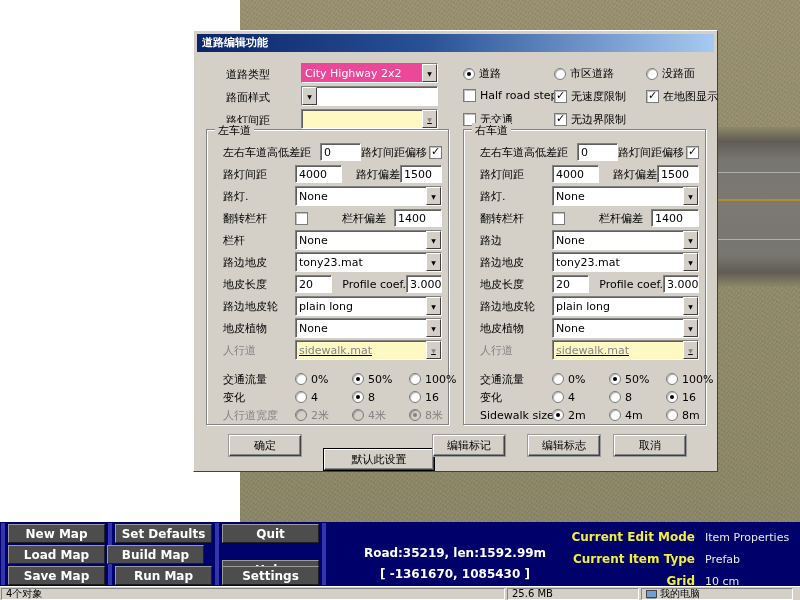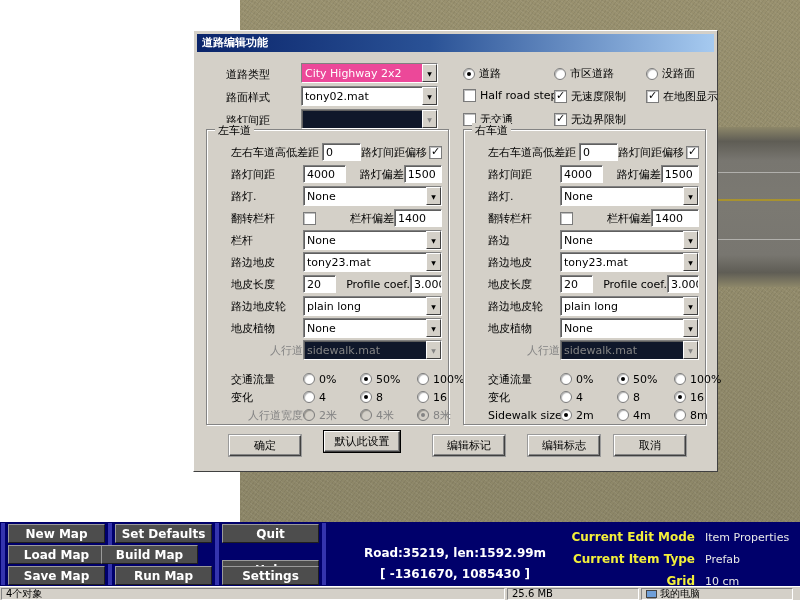--- a/index.html
+++ b/index.html
@@ -21,43 +21,43 @@
 .lbl{font-size:11px;white-space:nowrap;}
 .field{display:inline-flex;align-items:center;height:18px;padding:0 3px;background:#fff;
   border:1px solid;border-color:#808080 #fff #fff #808080;box-shadow:inset 1px 1px 0 #5f5f5f;
   font-size:11px;white-space:nowrap;overflow:hidden;}
 .combo{display:inline-flex;align-items:stretch;height:20px;background:#fff;
   border:1px solid;border-color:#808080 #fff #fff #808080;box-shadow:inset 1px 1px 0 #5f5f5f;}
 .combo .txt{flex:1;display:flex;align-items:center;padding:0 3px;font-size:11px;white-space:nowrap;overflow:hidden;}
 .combo .txt.sel{background:#ec4899;color:#fff;}
 .combo .arrow{width:15px;display:flex;align-items:center;justify-content:center;background:#d4d0c8;
   border:1px solid;border-color:#fff #404040 #404040 #fff;font-size:6px;color:#000;}
-.combo.dis{background:#0f172a;}
+.combo.dis{background:#fef9c3;text-decoration:underline;}
 .combo.dis .txt{color:#848484;}
 .combo.dis .arrow{color:#848484;}
 .check{width:13px;height:13px;background:#fff;border:1px solid #7b7b7b;box-shadow:inset 1px 1px 0 rgba(0,0,0,.25);position:relative;flex:none;}
 .check.on::after{content:"✓";position:absolute;left:1px;top:-2px;font-size:11px;font-weight:bold;color:#000;}
 .radio{width:12px;height:12px;border-radius:50%;background:#fff;border:1px solid #7b7b7b;box-shadow:inset 1px 1px 1px rgba(0,0,0,.3);position:relative;flex:none;}
 .radio.on::after{content:"";position:absolute;left:3px;top:3px;width:4px;height:4px;border-radius:50%;background:#000;}
-.disabled{color:#848484;text-align:right;}
+.disabled{color:#848484;}
 .disabled .radio{background:#d4d0c8;}
 .disabled .radio.on::after{background:#848484;}
 .opt{display:inline-flex;align-items:center;gap:4px;}
 
 
 .dialog{position:absolute;left:193px;top:30px;width:525px;height:442px;background:#d4d0c8;
   border:1px solid;border-color:#fff #404040 #404040 #fff;box-shadow:inset 0 0 0 1px #d4d0c8;}
 .titlebar{position:absolute;left:3px;top:3px;right:3px;height:18px;
   background:linear-gradient(90deg,#0a246a 0%,#2a5296 45%,#a6caf0 100%);
   color:#fff;font-weight:bold;font-size:11px;line-height:18px;padding-left:5px;}
 .a{position:absolute;}
 .group{position:absolute;top:98px;width:243px;height:296px;border:1px solid #848484;
   box-shadow:inset 1px 1px 0 #fff,1px 1px 0 #fff;padding-top:11px;}
 .gtitle{position:absolute;top:-7px;left:8px;background:#d4d0c8;padding:0 3px;font-size:11px;}
-.grow{display:flex;align-items:center;height:22px;padding:0 6px 0 24px;}
+.grow{display:flex;align-items:center;height:22px;padding:0 6px 0 16px;}
 .grow.small{height:18px;}
 .lw{width:72px;flex:none;}
 .ropt{width:57px;flex:none;display:inline-flex;align-items:center;gap:4px;}
 .btn{position:absolute;height:21px;background:#d4d0c8;display:flex;align-items:center;justify-content:center;
   border:1px solid;border-color:#fff #404040 #404040 #fff;
   box-shadow:inset -1px -1px 0 #848484,0 0 0 1px #9a9a9a;font-size:11px;cursor:default;}
 .btn.default{box-shadow:inset -1px -1px 0 #848484,0 0 0 1px #000;}
 
 
 .bbar{position:absolute;left:0;top:522px;width:800px;height:64px;background:#00006b;padding-left:12px;}
@@ -104,21 +104,20 @@
       <span class="radio"></span>
       <span class="lbl">市区道路</span>
     </span>
     <span class="a opt" style="left:452px;top:35px">
       <span class="radio"></span>
       <span class="lbl">没路面</span>
     </span>
 
     <span class="a lbl" style="left:32px;top:59px">路面样式</span>
     <span class="a combo" style="left:107px;top:55px;width:137px">
-      <span class="txt">tony02.mat</span>
       <span class="arrow">▼</span>
     </span>
     <span class="a opt" style="left:269px;top:58px">
       <span class="check"></span>
       <span class="lbl">Half road step</span>
     </span>
     <span class="a opt" style="left:360px;top:58px">
       <span class="check on"></span>
       <span class="lbl">无速度限制</span>
     </span>
@@ -365,37 +364,37 @@
           <span class="lbl">4m</span>
         </span>
         <span class="ropt">
           <span class="radio"></span>
           <span class="lbl">8m</span>
         </span>
       </div>
     </div>
 
     <div class="btn" style="left:35px;top:404px;width:72px">确定</div>
-    <div class="btn default" style="left:130px;top:400px;width:76px">默认此设置</div>
+    <div class="btn default" style="left:130px;top:418px;width:110px">默认此设置</div>
     <div class="btn" style="left:239px;top:404px;width:72px">编辑标记</div>
     <div class="btn" style="left:334px;top:404px;width:72px">编辑标志</div>
     <div class="btn" style="left:420px;top:404px;width:72px">取消</div>
   </div>
 
   <div class="bbar">
     <div class="vstrip" style="left:1px"></div>
     <div class="vstrip" style="left:108px"></div>
     <div class="vstrip" style="left:215px"></div>
     <div class="vstrip" style="left:322px"></div>
 
     <div class="bbtn" style="left:8px;top:2px">New Map</div>
     <div class="bbtn" style="left:115px;top:2px">Set Defaults</div>
     <div class="bbtn" style="left:222px;top:2px">Quit</div>
     <div class="bbtn" style="left:8px;top:23px">Load Map</div>
-    <div class="bbtn" style="left:101px;top:23px">Build Map</div>
+    <div class="bbtn" style="left:107px;top:23px">Build Map</div>
     <div class="bbtn" style="left:222px;top:38px">Help</div>
     <div class="bbtn" style="left:8px;top:44px">Save Map</div>
     <div class="bbtn" style="left:115px;top:44px">Run Map</div>
     <div class="bbtn" style="left:222px;top:44px">Settings</div>
 
     <div class="cinfo" style="left:455px;top:24px">Road:35219, len:1592.99m</div>
     <div class="cinfo" style="left:455px;top:45px">[ -1361670, 1085430 ]</div>
 
     <div class="ilabel" style="left:557px;top:8px">Current Edit Mode</div>
     <div class="ivalue" style="left:705px;top:9px">Item Properties</div>

